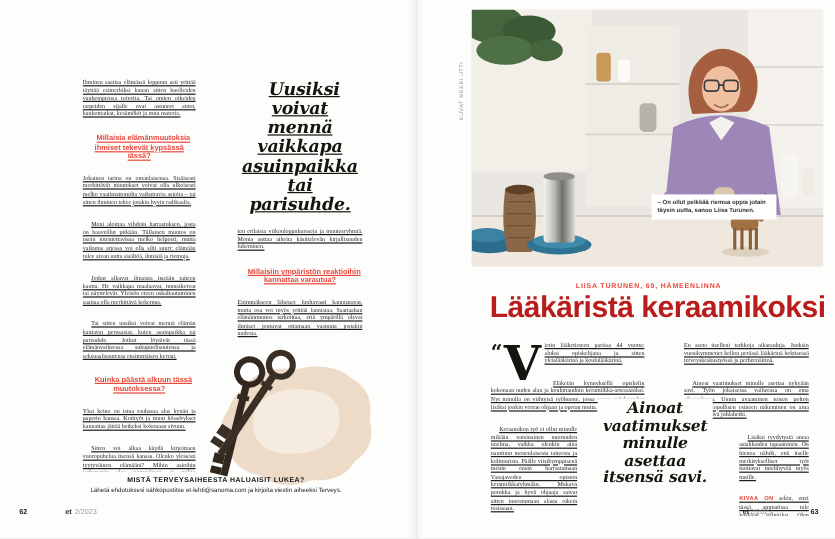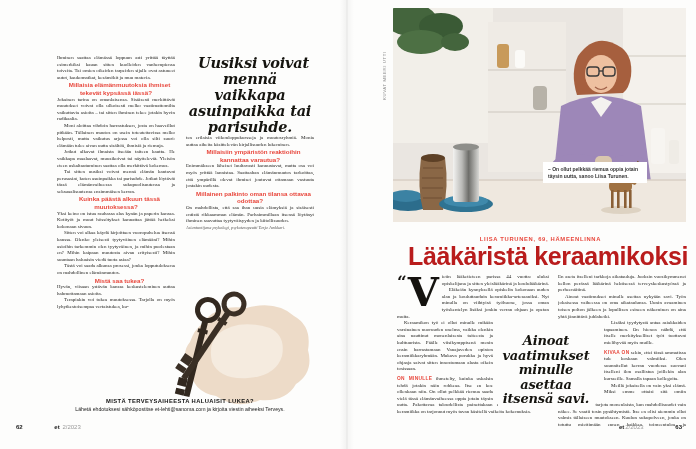--- a/index.html
+++ b/index.html
@@ -2,21 +2,21 @@
 <html><head>
 <meta charset="utf-8">
 <style>
   html,body{margin:0;padding:0;background:#e9e8e6;}
   .spread{position:relative;width:696px;height:449px;background:#fdfdfc;overflow:hidden;
           font-family:"Liberation Serif", serif;color:#1d1d1b;box-shadow:0 0 0 1px #ddd;}
   .fold{position:absolute;left:340px;top:0;width:14px;height:100%;pointer-events:none;
         background:linear-gradient(90deg,rgba(0,0,0,0) 0%,rgba(0,0,0,0.04) 42%,rgba(0,0,0,0.09) 50%,rgba(0,0,0,0.03) 58%,rgba(0,0,0,0) 100%);}
   
   .bodycol{position:absolute;font-size:5px;line-height:6.6px;text-align:justify;overflow:hidden;}
-  .bodycol p{margin:0;text-indent:7px;}
+  .bodycol p{margin:12px;text-indent:7px;text-decoration:underline;}
   .bodycol p.noind{text-indent:0;}
   .bodycol p.gap{margin-top:3px;}
   .xhead{font-family:"Liberation Sans",sans-serif;font-weight:bold;color:#e8473c;
          font-size:6.2px;line-height:7.6px;text-align:center;margin:8px 4px 5px;text-indent:0;}
   .lead{color:#e8473c;font-family:"Liberation Sans",sans-serif;font-weight:bold;font-size:4.8px;letter-spacing:.3px;}
   
   .lp-col1{left:57px;top:55px;width:118px;height:338px;}
   .lp-col2{left:186px;top:55px;width:128px;height:232px;}
   .pullquote{font-family:"DejaVu Serif",serif;font-style:italic;font-weight:bold;color:#15140f;
              font-size:14.5px;line-height:16px;text-align:center;letter-spacing:-.2px;margin:0 0 10px;text-indent:0;}

